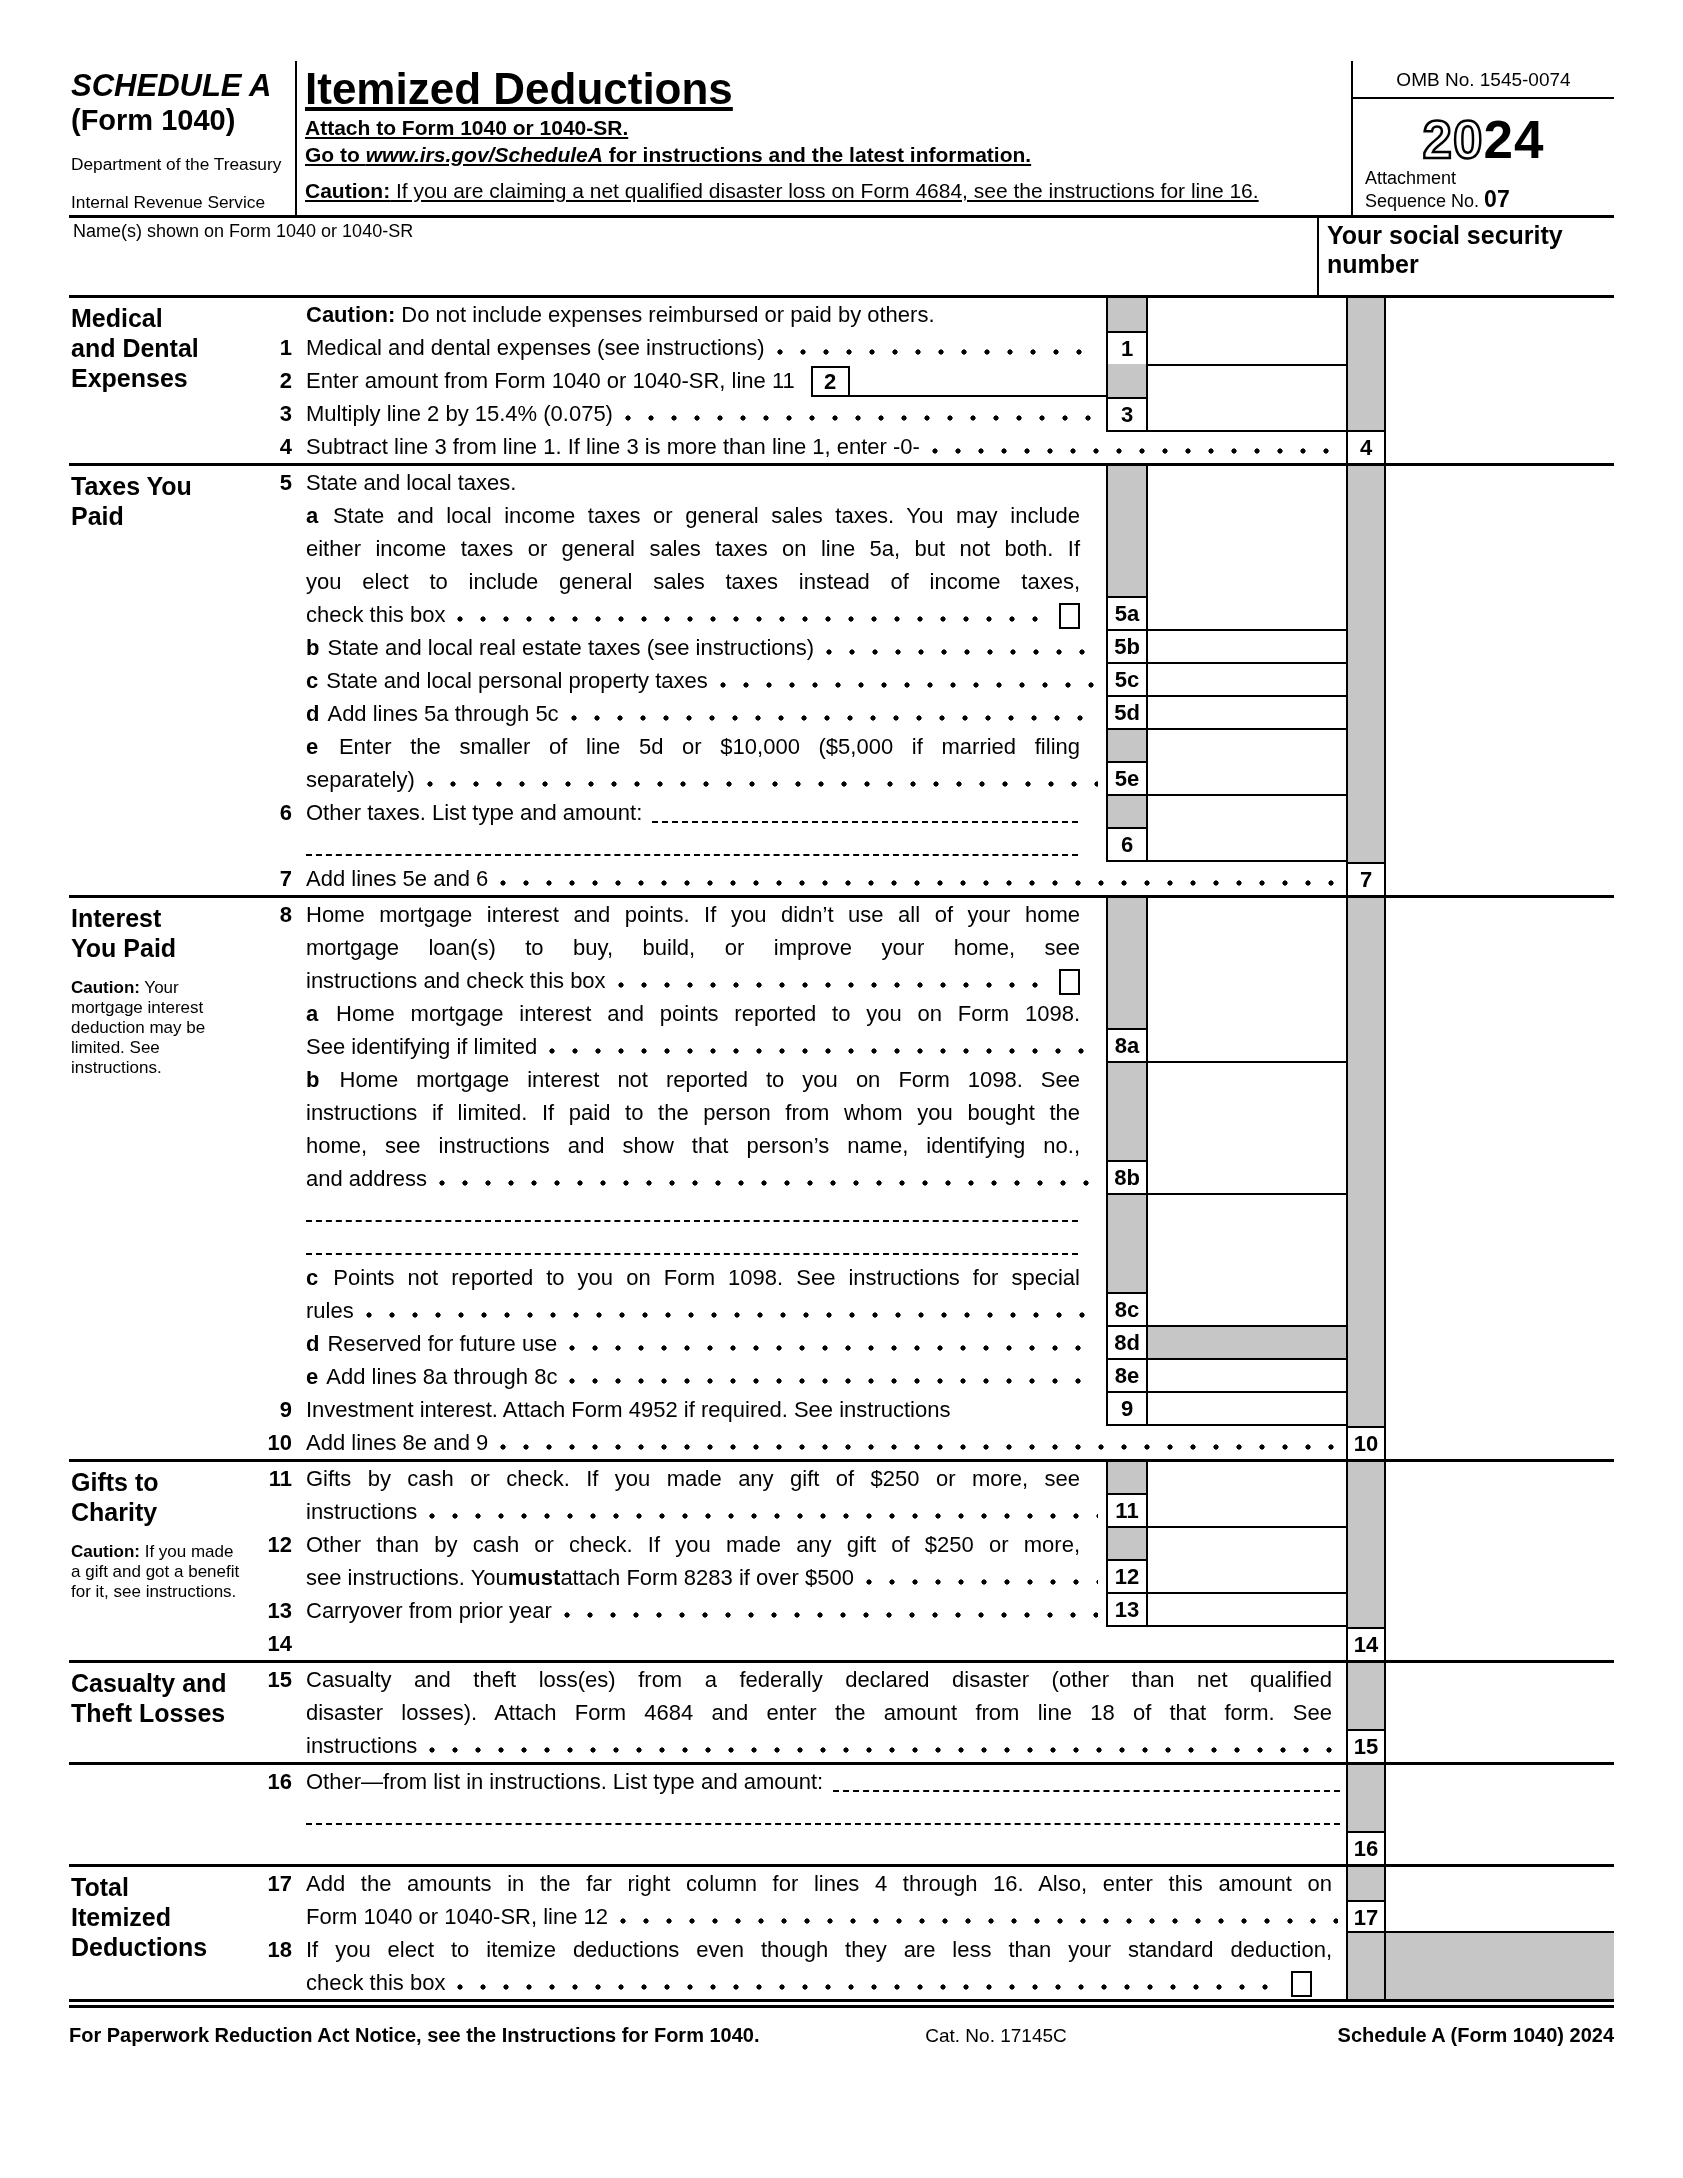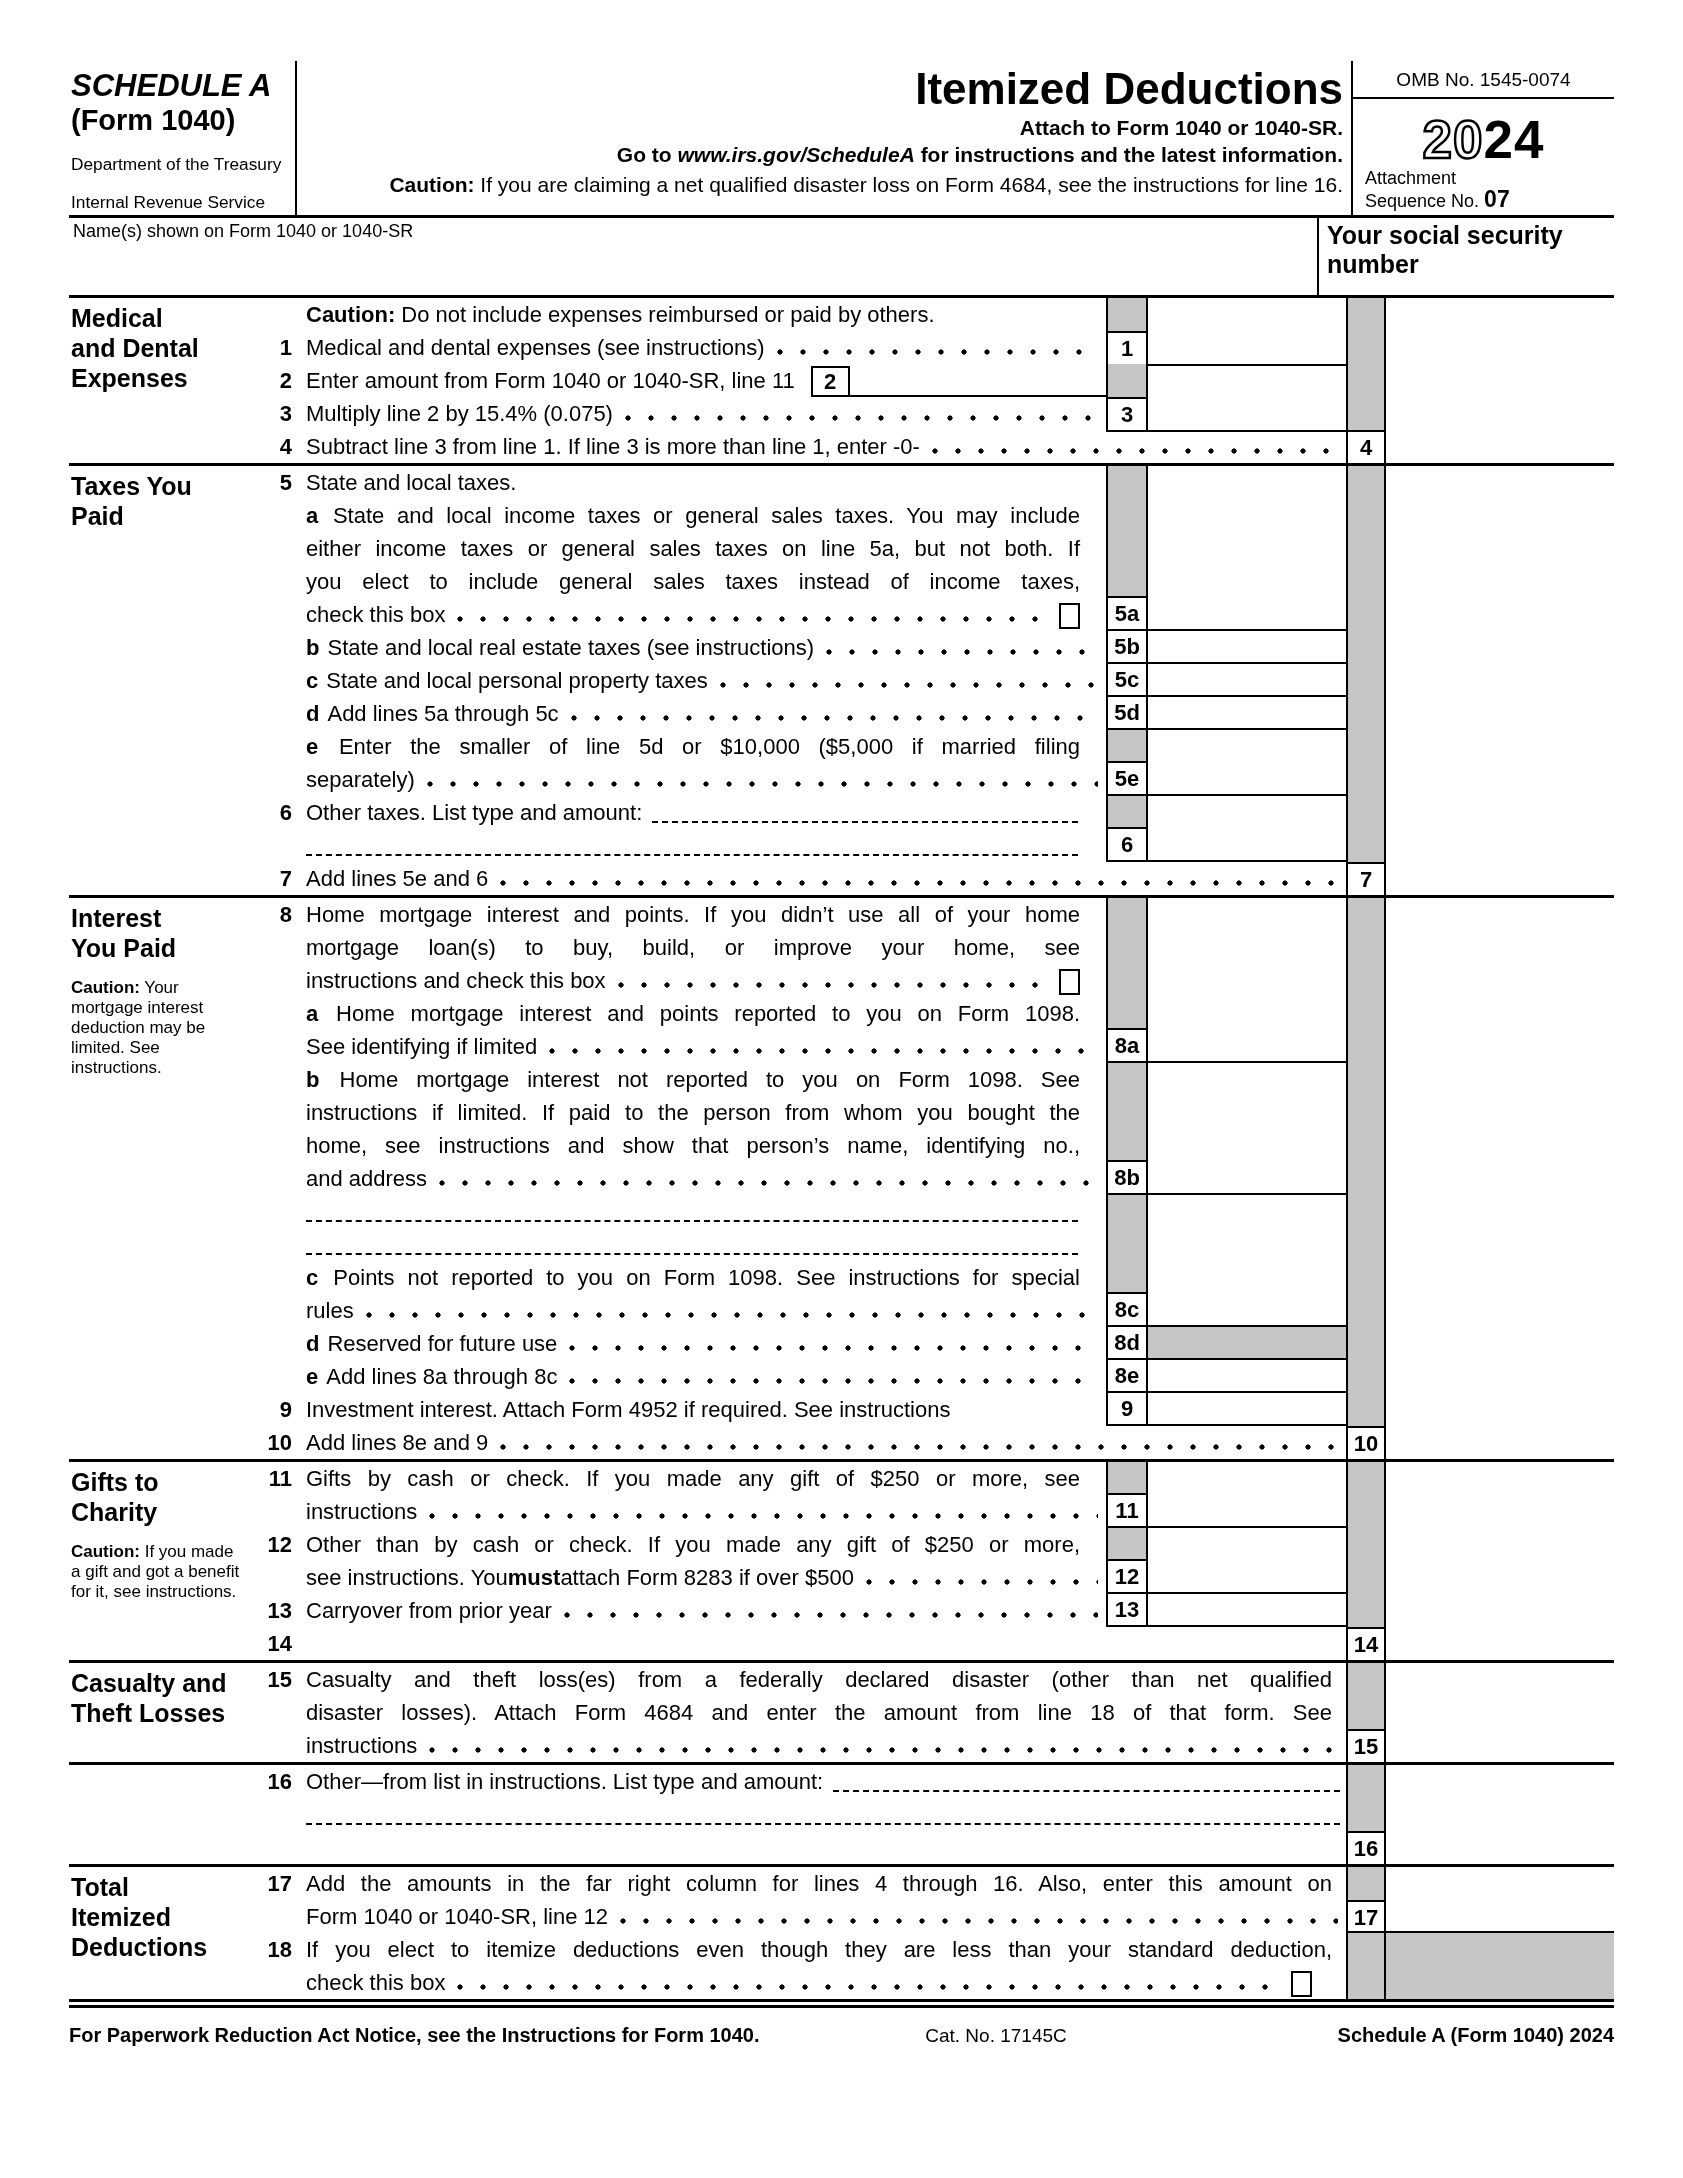--- a/index.html
+++ b/index.html
@@ -9,25 +9,25 @@
     font-family:"Liberation Sans", sans-serif; color:#000; margin:0 auto;
     padding-top:61px;
   }
   
   .hdr{ margin:0 69px; display:flex; border-bottom:3px solid #000; }
   .h-left{ width:228px; border-right:2.5px solid #000; padding:8px 4px 2px 2px;
            display:flex; flex-direction:column; }
   .h-sched{ font-size:31px; font-weight:bold; line-height:34px;font-style:italic; }
   .h-form{ font-size:29px; font-weight:bold; line-height:34px; }
   .h-dept{ margin-top:auto; font-size:17.3px; line-height:21px; }
-  .h-center{ flex:1; text-align:right; padding:2px 8px 4px; }
+  .h-center{ flex:1; text-align:left; padding:2px 8px 4px;text-decoration:underline; }
   .h-title{ font-size:44px; font-weight:bold; line-height:51px; }
   .h-sub{ font-size:21px; font-weight:bold; line-height:27px; }
   .h-sub .it{ font-style:italic; }
-  .h-caution{ font-size:21px; line-height:27px; margin-top:3px; }
+  .h-caution{ font-size:21px; line-height:27px; margin-top:9px; }
   .h-right{ width:263px; border-left:2.5px solid #000; display:flex; flex-direction:column; }
   .omb{ font-size:19px; text-align:center; padding:8px 0 6px; border-bottom:2px solid #000; }
   .year{ text-align:center; font-size:53px; font-weight:bold; line-height:57px; padding-top:12px; letter-spacing:1px;}
   .y-out{ color:#fff; -webkit-text-stroke:2.5px #000; }
   .attwrap{ text-align:left; padding:0 0 3px 12px; font-size:18px; line-height:21px; }
   .attwrap b{ font-size:23px; }
   
   .names{ margin:0 69px; display:flex; height:77px; }
   .n-left{ flex:1; font-size:18px; padding:3px 4px; }
   .n-right{ width:297px; border-left:2px solid #000; font-size:25px; font-weight:bold; padding:3px 0 0 8px; }

